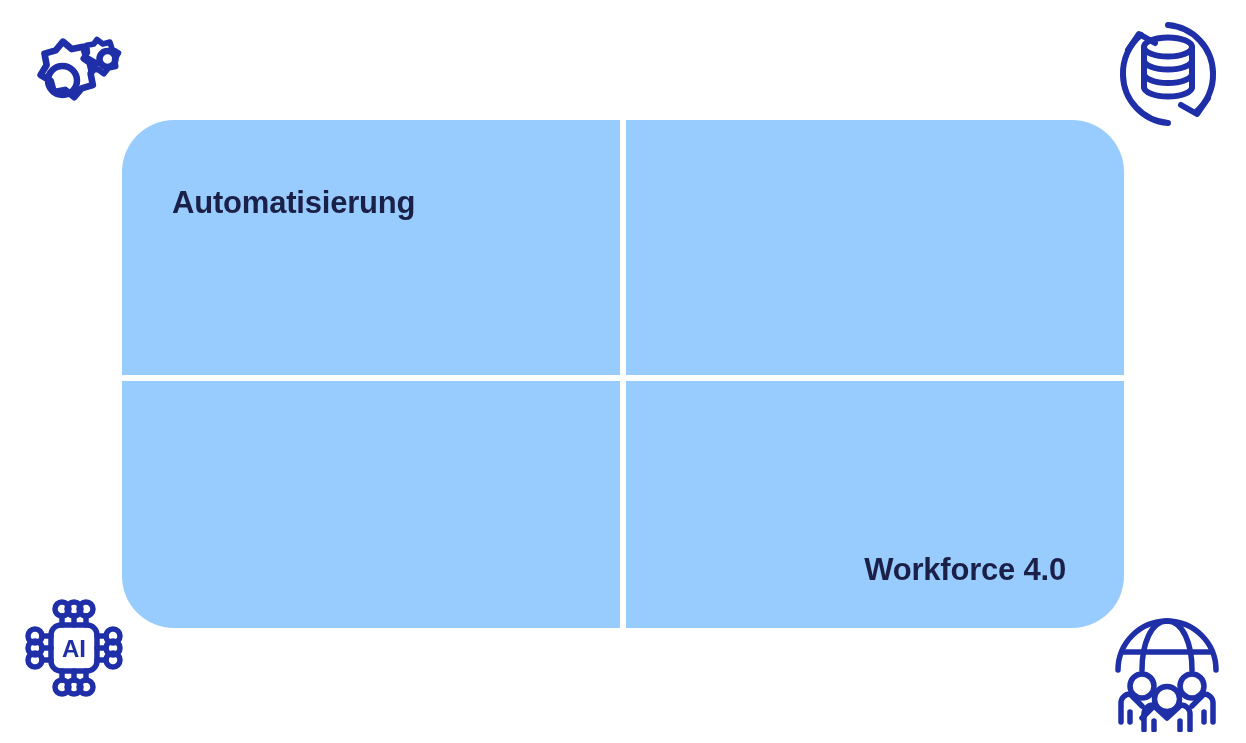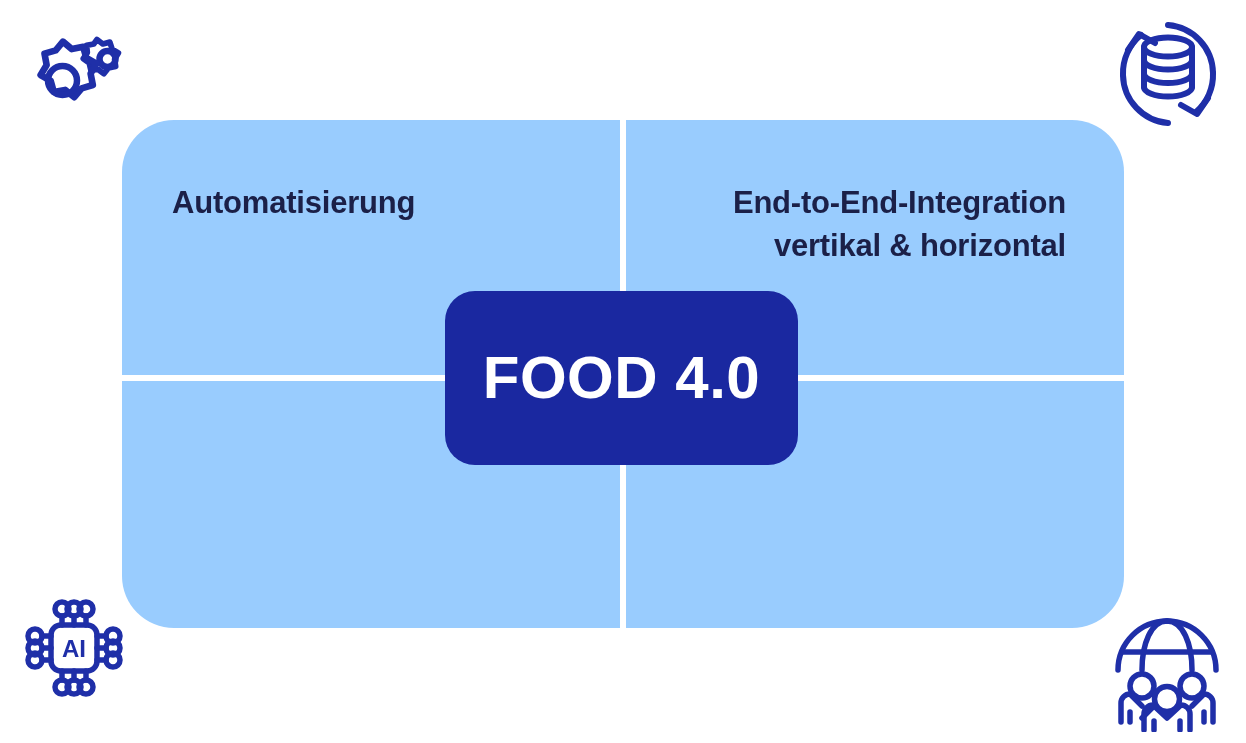--- a/index.html
+++ b/index.html
@@ -145,34 +145,30 @@
       </g>
     </svg>
   </div>
 
   <div class="panel">
 
     <div class="quad quad-tl">
       <div class="quad-label align-left">Automatisierung</div>
     </div>
 
-    <div class="quad quad-tr">
-      <div class="quad-label align-right">End-to-End-Integration
-vertikal &amp; horizontal</div>
+
+
+    <div class="quad quad-br">
+      <div class="quad-label align-right">Workforce 4.0</div>
     </div>
-
-
 
     <div class="divider-v"></div>
     <div class="divider-h"></div>
   </div>
 
-  <div class="center-badge">
-    <span class="center-badge-text">FOOD 4.0</span>
-  </div>
 
   <div class="corner-icon icon-ai">
     <svg viewBox="0 0 112 116" width="112" height="116" aria-hidden="true">
       <g fill="none" stroke="#1f2fa8" stroke-width="5.5" stroke-linecap="round" stroke-linejoin="round">
 
         <rect x="33" y="35" width="46" height="46" rx="10"></rect>
 
         <path d="M44 35 v-9"></path>
           <circle cx="44" cy="19" r="7"></circle>
         <path d="M56 35 v-9"></path>

